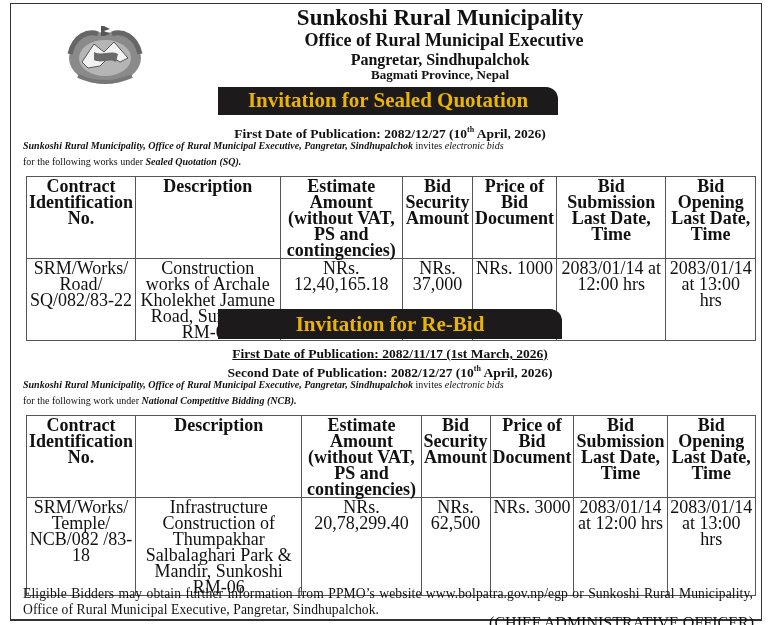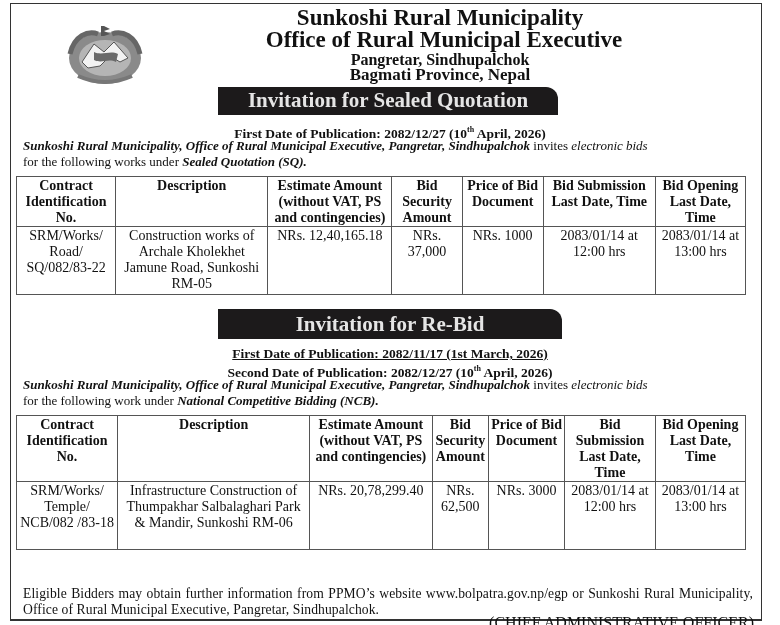--- a/index.html
+++ b/index.html
@@ -3,34 +3,34 @@
 <meta charset="utf-8">
 <style>
   html, body { margin: 0; padding: 0; background: #ffffff; }
   body { width: 780px; height: 625px; overflow: hidden; position: relative;
          font-family: "Liberation Serif", "DejaVu Serif", serif; color: #111; }
   .frame { position: absolute; left: 10px; top: 3px; width: 752px; height: 618px;
            border: 1.5px solid #333; border-bottom: 2px solid #333; box-sizing: border-box; }
   .logo { position: absolute; left: 64px; top: 22px; width: 82px; height: 66px; }
   .head { position: absolute; left: 0; right: 0; text-align: center; font-weight: bold; }
   .h1 { top: 7px; font-size: 23px; line-height: 22px; left: 140px; right: 40px; }
-  .h2 { top: 29px; font-size: 23px; line-height: 22px; left: 140px; right: 32px; }
+  .h2 { top: 29px; font-size: 18px; line-height: 22px; left: 140px; right: 32px; }
   .h3 { top: 52px; font-size: 16px; line-height: 15px; left: 140px; right: 40px; }
-  .h4 { top: 67px; font-size: 17px; line-height: 15px; left: 140px; right: 40px; }
-  .banner { position: absolute; background: #1c1a1b; color: #e5e5e5; font-weight: bold;
+  .h4 { top: 67px; font-size: 13px; line-height: 15px; left: 140px; right: 40px; }
+  .banner { position: absolute; background: #1c1a1b; color: #eab308; font-weight: bold;
             font-size: 21px; line-height: 27px; text-align: center;
             border-top-right-radius: 12px; }
   .banner1 { left: 218px; top: 87px; width: 340px; height: 28px; }
   .banner2 { left: 218px; top: 309px; width: 344px; height: 30px; line-height: 30px; }
   .pub { position: absolute; left: 0; right: 0; text-align: center; font-weight: bold;
          font-size: 13.5px; line-height: 15px; }
-  .intro { position: absolute; left: 23px; width: 735px; font-size: 13px; line-height: 16px; }
+  .intro { position: absolute; left: 23px; width: 735px; font-size: 10px; line-height: 16px; }
   .intro .bi { font-weight: bold; font-style: italic; }
   .intro .i { font-style: italic; }
-  table.t { position: absolute; left: 16px; border-collapse: collapse; font-size: 14px; line-height: 16px; }
+  table.t { position: absolute; left: 26px; border-collapse: collapse; font-size: 18px; line-height: 16px; }
   table.t td, table.t th { border: 1.2px solid #555; text-align: center; vertical-align: top; padding: 1px 2px 0 2px; }
   table.t th { font-weight: bold; }
   table.t1 { top: 176px; width: 730px; }
   table.t2 { top: 415px; width: 730px; }
   .footer { position: absolute; left: 23px; top: 586px; width: 730px; font-size: 13.6px; line-height: 16px;
             text-align: justify; text-align-last: left; letter-spacing: 0.1px; }
   .sign { position: absolute; right: 26px; top: 615px; font-weight: normal; font-size: 16px; line-height: 16px; }
 </style>
 </head>
 <body>

